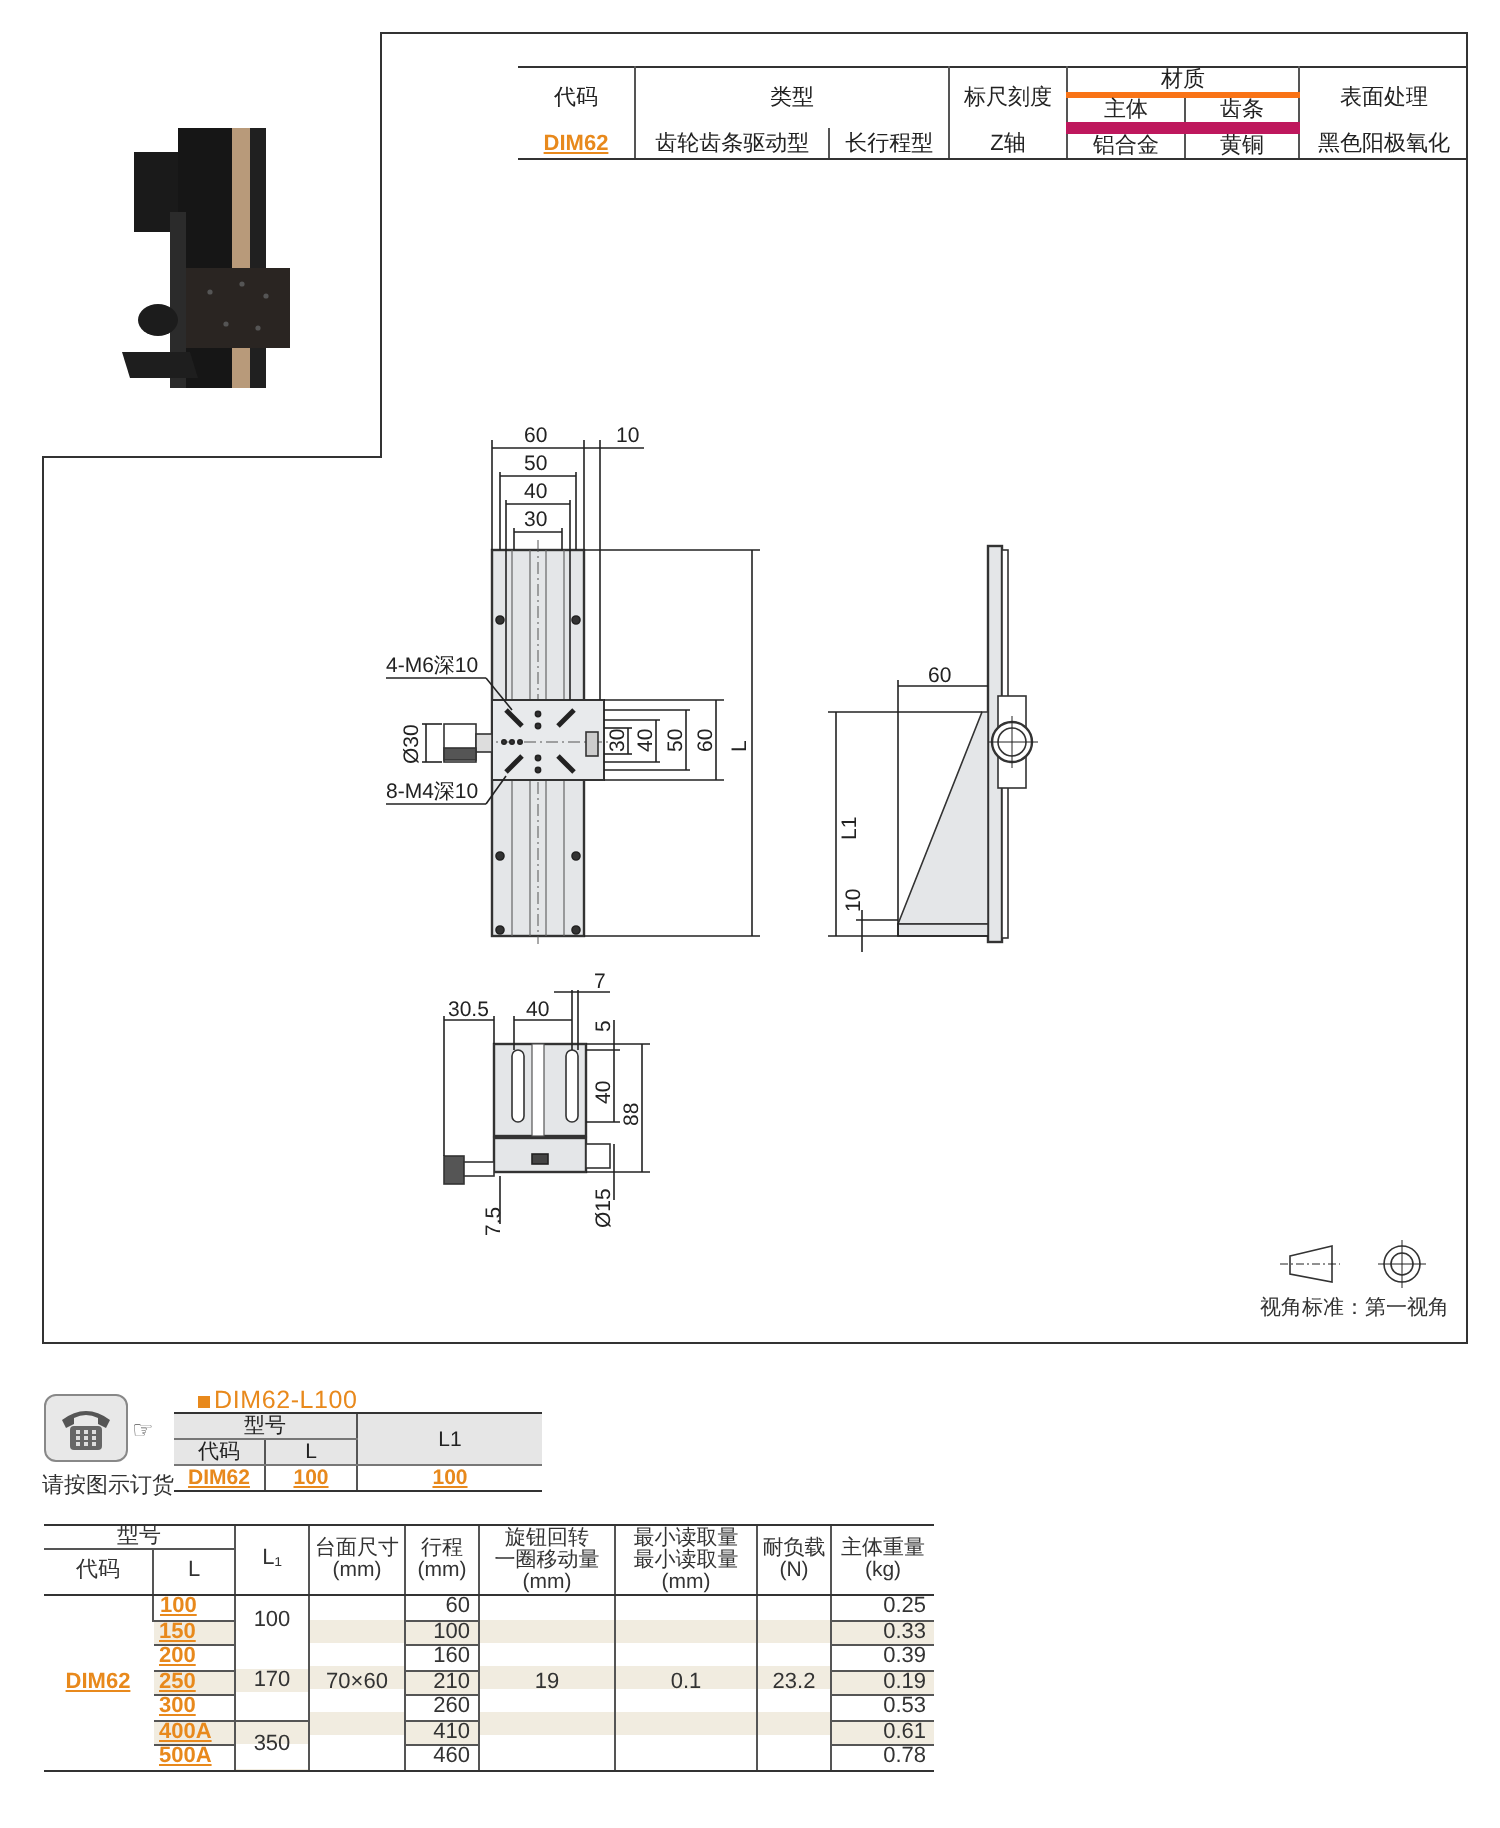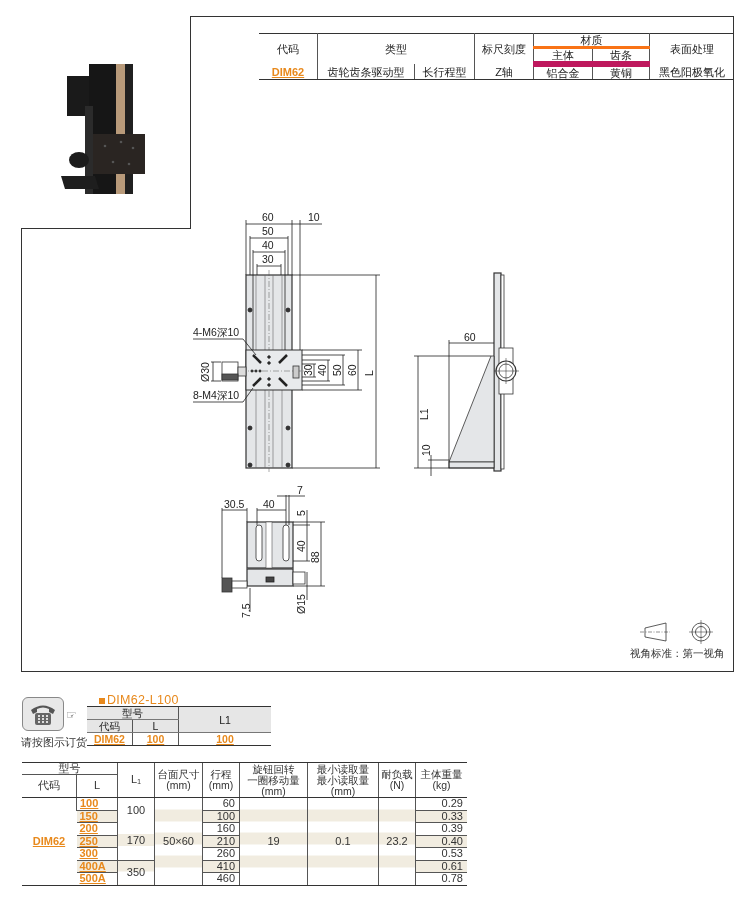--- a/index.html
+++ b/index.html
@@ -323,42 +323,42 @@
         </td>
   </tr>
   <tr>
     <td style="width:54px;border-bottom:1.5px solid #333;height:22px">代码</td>
     <td style="width:40px;border-bottom:1.5px solid #333">L</td>
   </tr>
   <tr>
     <td rowspan="7" class="orange" style="border-bottom:1.5px solid #333">DIM62</td>
     <td class="l orange">100</td>
     <td rowspan="2">100</td>
-    <td rowspan="7" style="border-bottom:1.5px solid #333;background:linear-gradient(#fff 0,#fff 11.5px,#f1ece0 11.5px,#f1ece0 23px,#fff 23px,#fff 34.5px,#f1ece0 34.5px,#f1ece0 46px,#fff 46px,#fff 57.5px,#f1ece0 57.5px,#f1ece0 69px,#fff 69px)">50×60</td>
+    <td rowspan="7" style="border-bottom:1.5px solid #333;background:linear-gradient(#fff 0,#fff 11.5px,#f1ece0 11.5px,#f1ece0 23px,#fff 23px,#fff 34.5px,#f1ece0 34.5px,#f1ece0 46px,#fff 46px,#fff 57.5px,#f1ece0 57.5px,#f1ece0 69px,#fff 69px)">70×60</td>
     <td class="r">60</td>
     <td rowspan="7" style="border-bottom:1.5px solid #333;background:linear-gradient(#fff 0,#fff 11.5px,#f1ece0 11.5px,#f1ece0 23px,#fff 23px,#fff 34.5px,#f1ece0 34.5px,#f1ece0 46px,#fff 46px,#fff 57.5px,#f1ece0 57.5px,#f1ece0 69px,#fff 69px)">19</td>
     <td rowspan="7" style="border-bottom:1.5px solid #333;background:linear-gradient(#fff 0,#fff 11.5px,#f1ece0 11.5px,#f1ece0 23px,#fff 23px,#fff 34.5px,#f1ece0 34.5px,#f1ece0 46px,#fff 46px,#fff 57.5px,#f1ece0 57.5px,#f1ece0 69px,#fff 69px)">0.1</td>
     <td rowspan="7" style="border-bottom:1.5px solid #333;background:linear-gradient(#fff 0,#fff 11.5px,#f1ece0 11.5px,#f1ece0 23px,#fff 23px,#fff 34.5px,#f1ece0 34.5px,#f1ece0 46px,#fff 46px,#fff 57.5px,#f1ece0 57.5px,#f1ece0 69px,#fff 69px)">23.2</td>
-    <td class="w">0.29</td>
+    <td class="w">0.25</td>
   </tr>
   <tr class="band">
     <td class="l orange band">150</td>
     <td class="r band">100</td>
     <td class="w band">0.33</td>
   </tr>
   <tr>
     <td class="l orange">200</td>
     <td rowspan="3" style="background:linear-gradient(#fff 0,#fff 11.5px,#f1ece0 11.5px,#f1ece0 23px,#fff 23px)">170</td>
     <td class="r">160</td>
     <td class="w">0.39</td>
   </tr>
   <tr class="band">
     <td class="l orange band">250</td>
     <td class="r band">210</td>
-    <td class="w band">0.40</td>
+    <td class="w band">0.19</td>
   </tr>
   <tr>
     <td class="l orange">300</td>
     <td class="r">260</td>
     <td class="w">0.53</td>
   </tr>
   <tr class="band">
     <td class="l orange band">400A</td>
     <td rowspan="2" style="border-bottom:1.5px solid #333;border-top:1px solid #555;background:linear-gradient(#f1ece0 0,#f1ece0 11.5px,#fff 11.5px)">350</td>
     <td class="r band">410</td>

